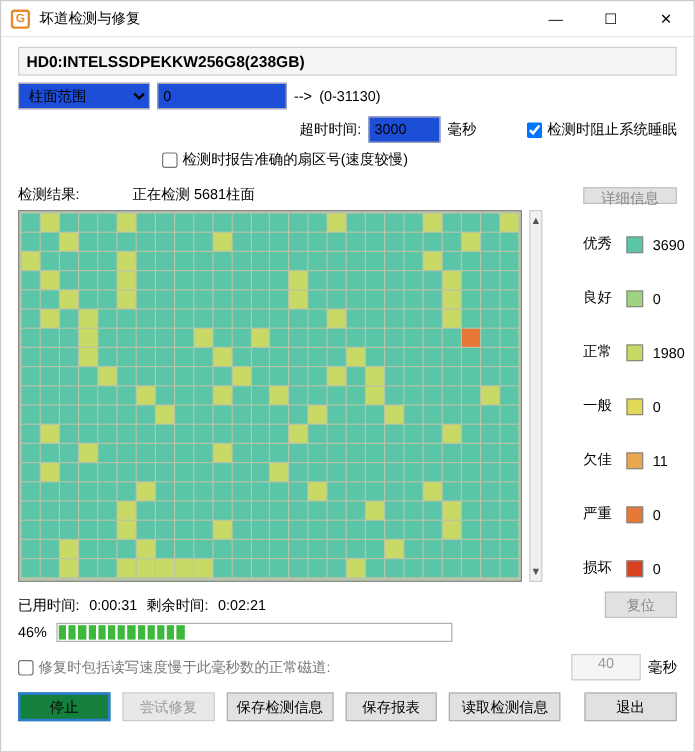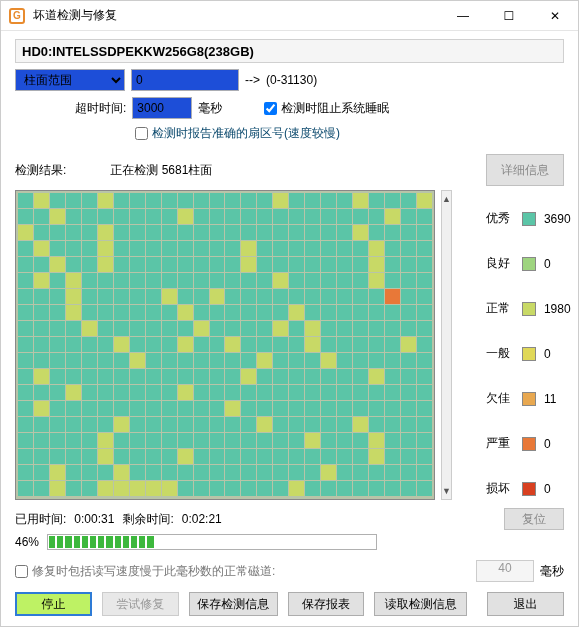--- a/index.html
+++ b/index.html
@@ -17,21 +17,21 @@
 .inp-range { width: 108px; }
 .inp-small { width: 60px; }
 .label { white-space: nowrap; }
 .checkbox-row { display: flex; align-items: center; gap: 4px; }
 input[type=checkbox] { width: 13px; height: 13px; }
 .grid-section { display: flex; gap: 6px; }
 .grid-wrap { flex: 1; }
 .grid-header { display: flex; align-items: center; margin-bottom: 4px; }
 .grid-header .label { margin-right: 20px; }
 .grid-header .status { flex: 1; }
-.btn-detail { width: 78px; height: 32px; background: #e1e1e1; border: 1px solid #c0c0c0; color: #888; }
+.btn-detail { width: 78px; height: 14px; background: #e1e1e1; border: 1px solid #c0c0c0; color: #888; }
 .grid { width: 420px; height: 310px; background: #b8c4a8; border: 1px solid #888; padding: 2px; display: grid; grid-template-columns: repeat(26, 1fr); grid-auto-rows: 15px; gap: 1px; }
 .cell { width: 100%; height: 100%; }
 .c-ex { background: #5bc5a7; }
 .c-nm { background: #c8d966; }
 .c-sv { background: #e87838; }
 .scroll-col { width: 16px; height: 310px; border: 1px solid #ccc; background: #f0f0f0; display: flex; flex-direction: column; align-items: center; }
 .scroll-arrow { width: 100%; height: 16px; display: flex; align-items: center; justify-content: center; font-size: 9px; color: #555; cursor: pointer; }
 .scroll-track { flex: 1; }
 .legend { width: 100px; padding-top: 20px; display: flex; flex-direction: column; gap: 28px; margin-left: 28px; }
 .legend-row { display: flex; align-items: center; gap: 8px; }
@@ -40,21 +40,21 @@
 .time-row { display: flex; align-items: center; gap: 8px; margin-top: 8px; }
 .btn-reset { width: 60px; height: 22px; background: #e1e1e1; border: 1px solid #c0c0c0; color: #888; margin-left: auto; }
 .progress-row { display: flex; align-items: center; gap: 8px; margin: 4px 0 10px 0; }
 .progress-bar { flex: 1; height: 16px; border: 1px solid #b0b0b0; background: #fff; display: flex; gap: 2px; padding: 1px; max-width: 330px; }
 .progress-seg { height: 100%; background: #3db83d; }
 .progress-seg.off { background: transparent; }
 .ms-row { display: flex; align-items: center; gap: 6px; margin-bottom: 10px; }
 .ms-input { width: 58px; height: 22px; border: 1px solid #ccc; background: #f5f5f5; text-align: center; color: #999; margin-left: auto; }
 .bottom-btns { display: flex; gap: 10px; align-items: center; }
 .btn { width: 78px; height: 24px; background: #e1e1e1; border: 1px solid #adadad; cursor: pointer; }
-.btn.primary { border: 2px solid #2e7bd6; background: #bef264; }
+.btn.primary { border: 2px solid #2e7bd6; background: #15803d; }
 .btn.disabled { color: #999; background: #e8e8e8; border-color: #ccc; }
 .spacer { flex: 1; }
 </style>
 </head>
 <body>
 
 <div class="titlebar">
   <div class="titlebar-icon">G</div>
   <div class="titlebar-title">坏道检测与修复</div>
   <div class="titlebar-btn">—</div>
@@ -67,35 +67,35 @@
     <div class="disk-path">HD0:INTELSSDPEKKW256G8(238GB)</div>
   </div>
 
   <div class="row">
     <select><option>柱面范围</option></select>
     <input type="text" class="inp-range" value="0" style="">
     <span class="label">--&gt;</span>
     <span class="label">(0-31130)</span>
   </div>
 
-  <div class="row" style="padding-left: 60px;">
+  <div class="row" style="padding-left: 60px; justify-content: flex-end;">
     <span class="label">超时时间:</span>
     <input type="text" class="inp-small" value="3000" style="">
     <span class="label">毫秒</span>
     <span style="width:30px"></span>
     <label class="checkbox-row">
       <input type="checkbox" id="cb-sleep" checked="" style="">
       <span>检测时阻止系统睡眠</span>
     </label>
   </div>
 
   <div class="row" style="padding-left: 120px;">
     <label class="checkbox-row">
       <input type="checkbox" id="cb-acc" style="">
-      <span style="color:#0c4a6e">检测时报告准确的扇区号(速度较慢)</span>
+      <span style="color:#000000">检测时报告准确的扇区号(速度较慢)</span>
     </label>
   </div>
 
   <div class="grid-header" style="margin-top:12px">
     <span class="label">检测结果:</span>
     <span class="status" style="margin-left:24px">正在检测 5681柱面</span>
     <button class="btn-detail">详细信息</button>
   </div>
 
   <div class="grid-section">

